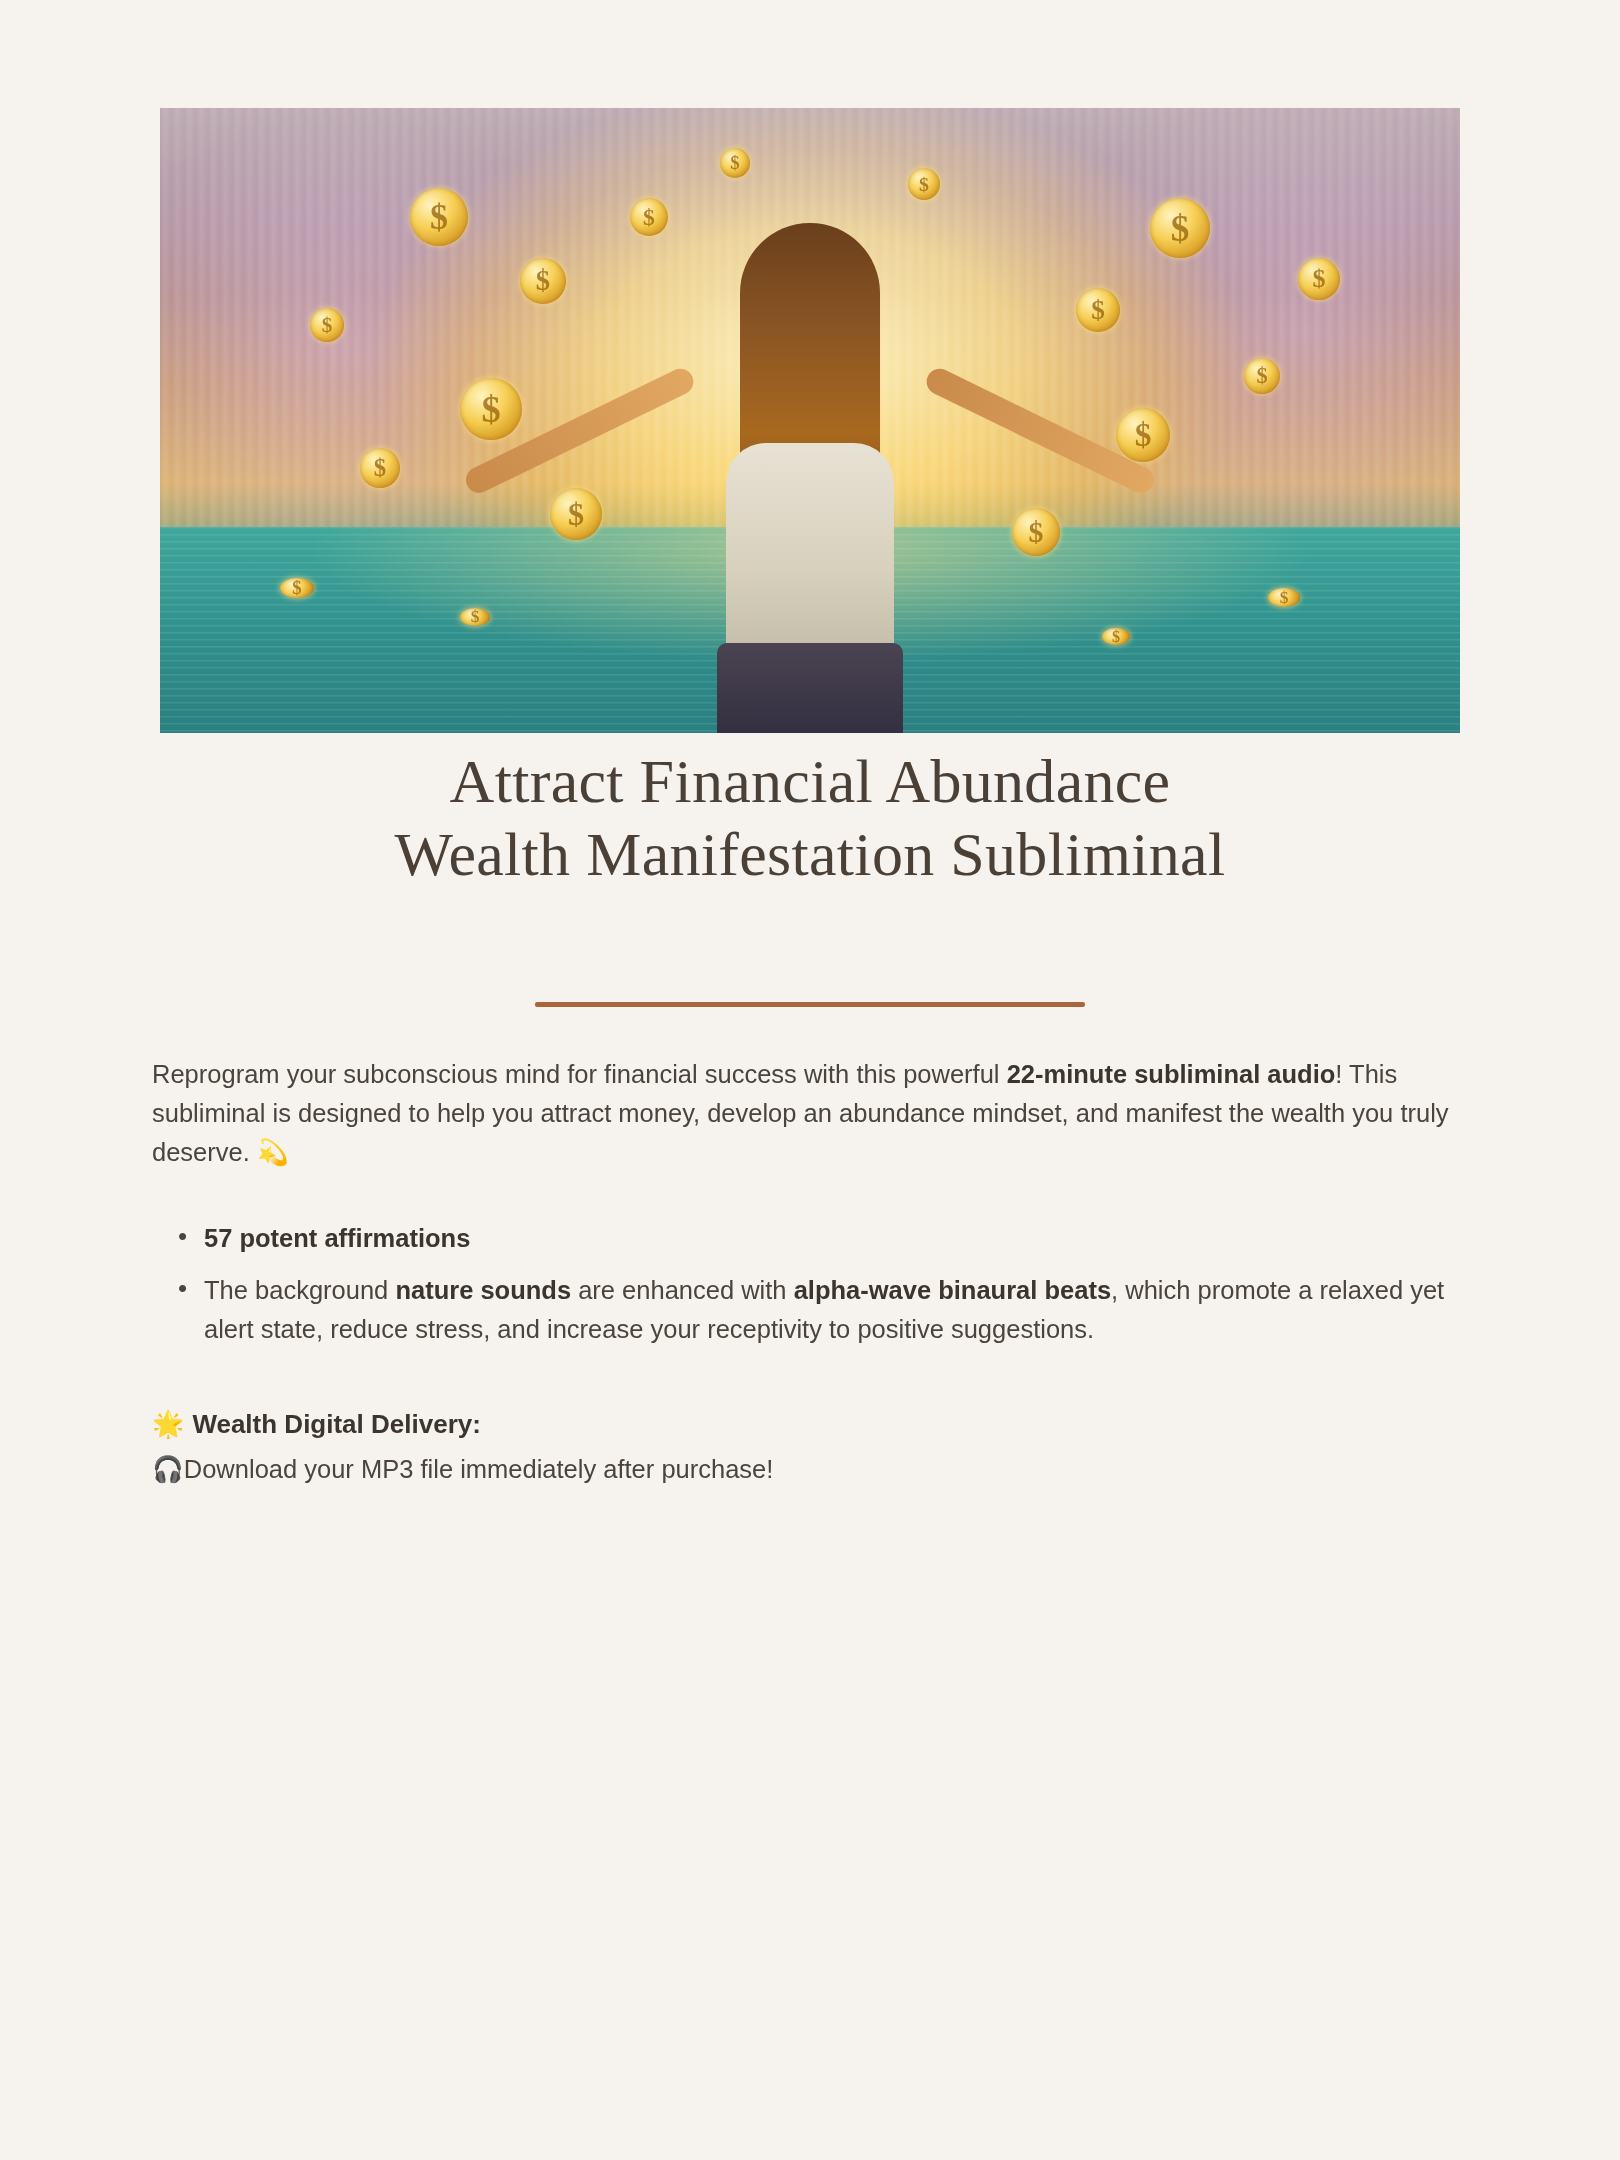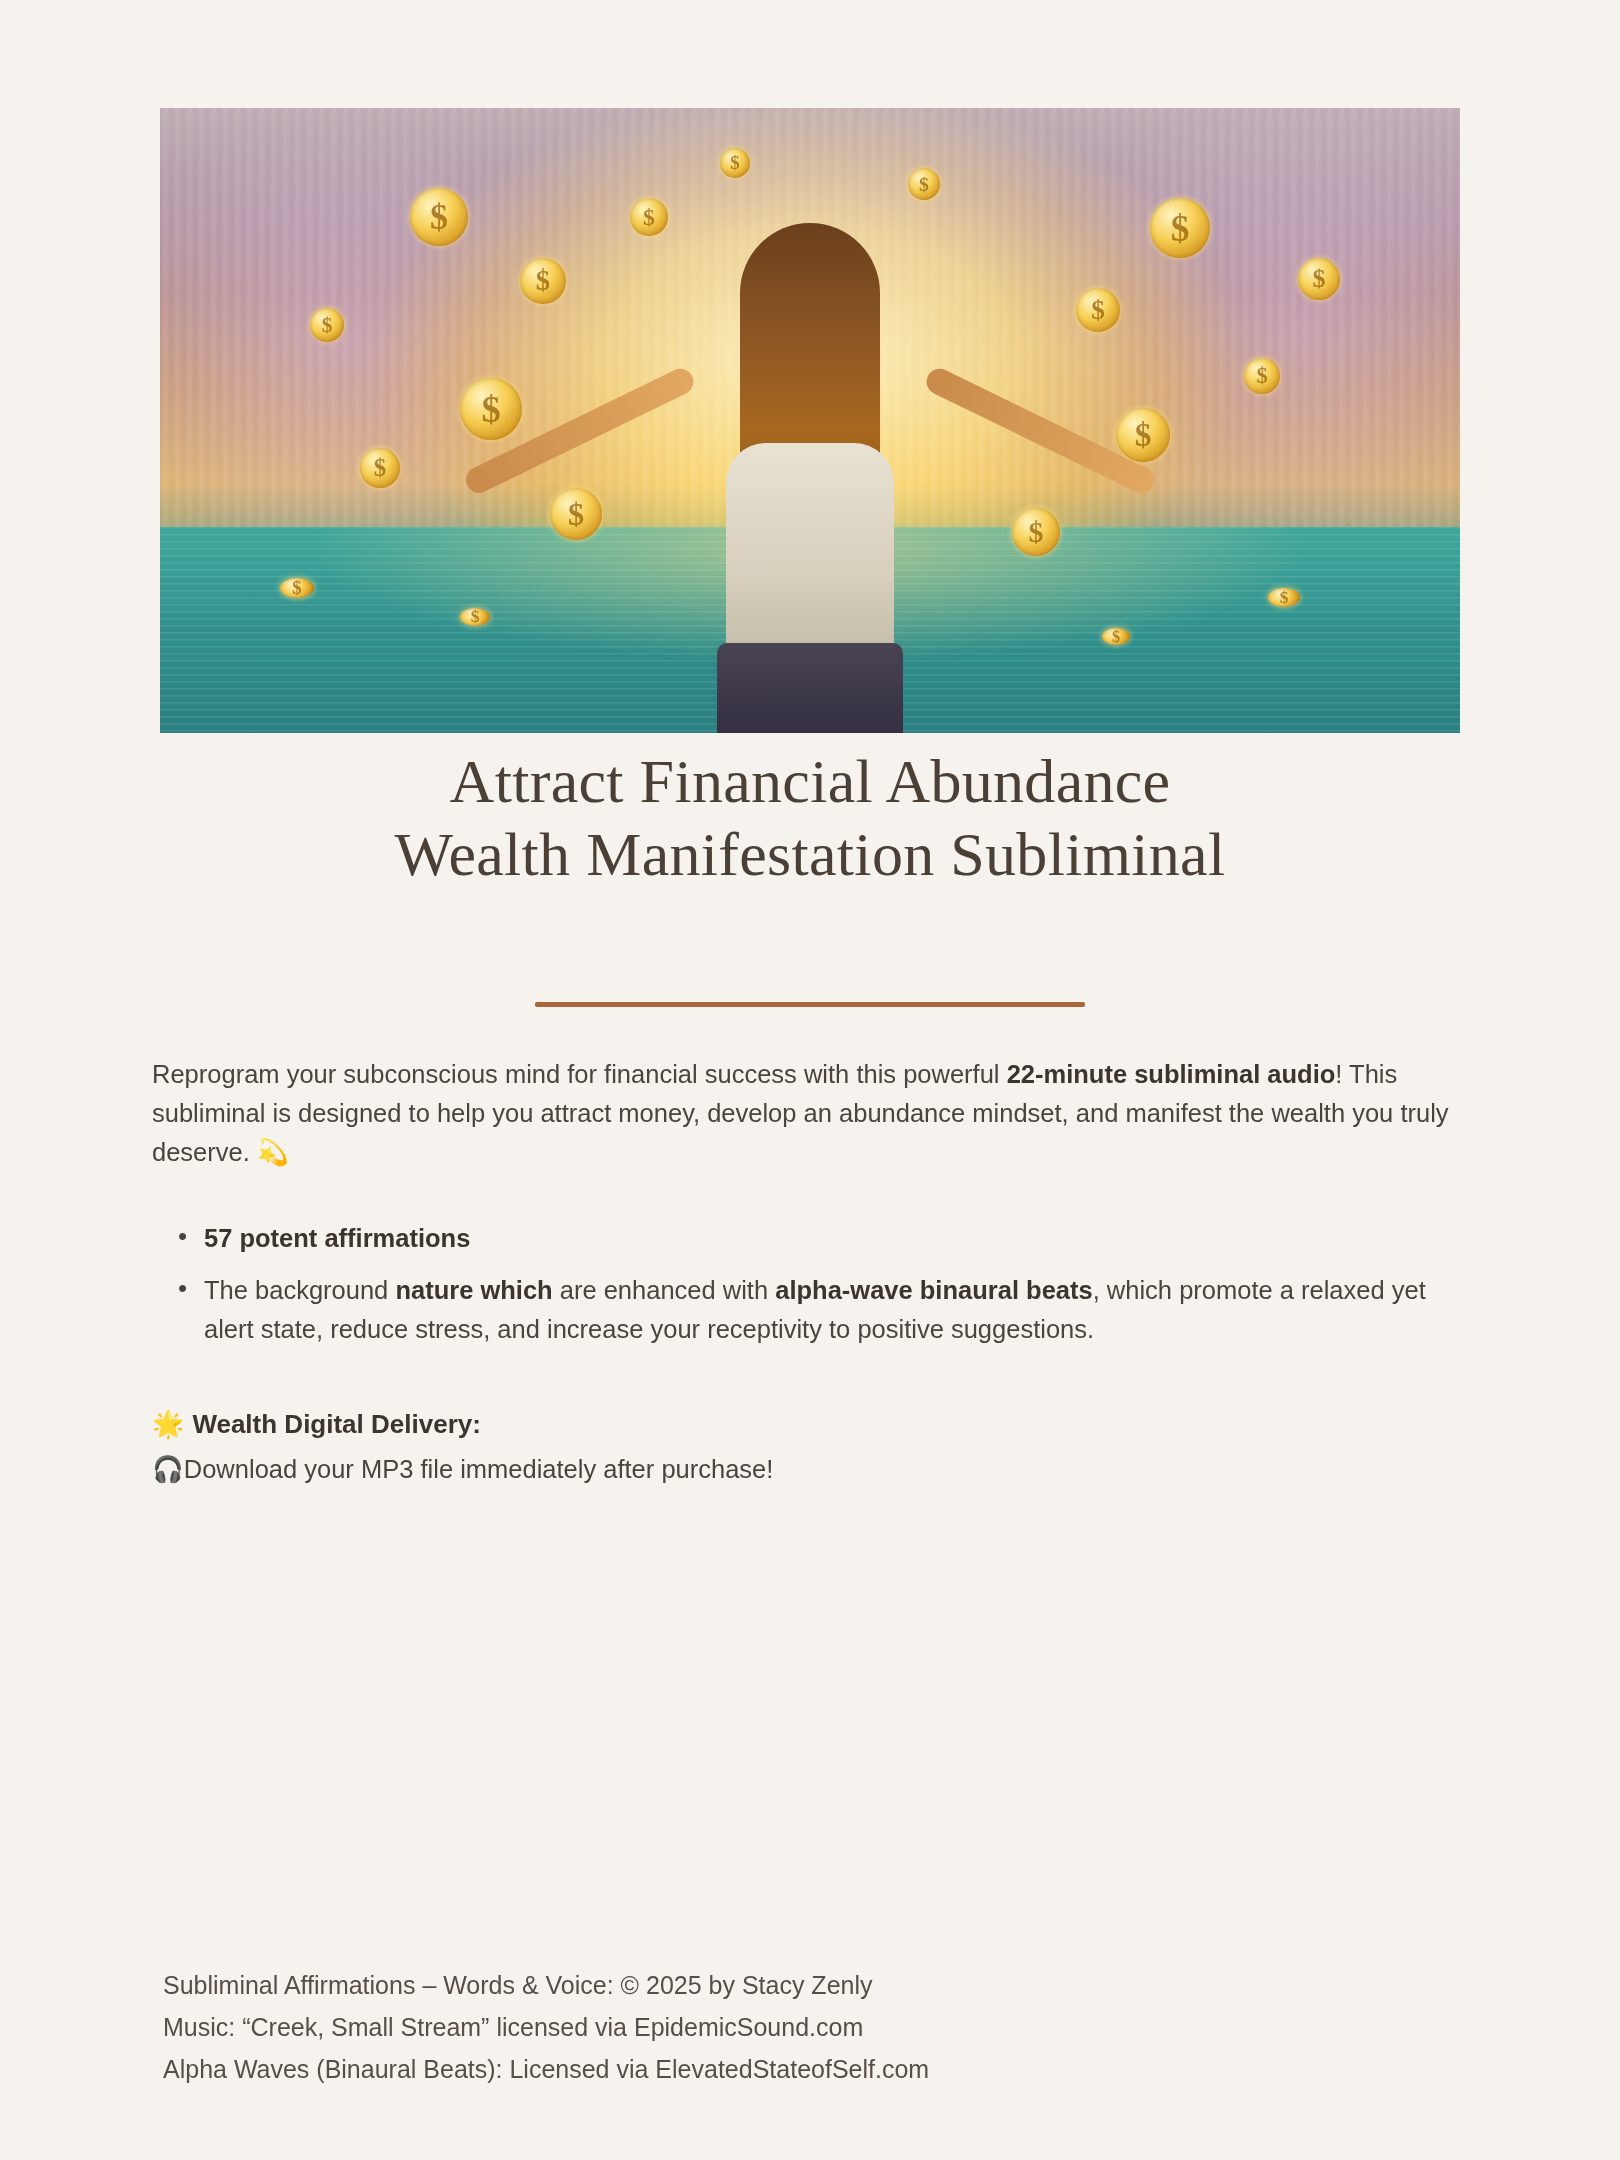--- a/index.html
+++ b/index.html
@@ -278,34 +278,29 @@
       <span>Reprogram your subconscious mind for financial success with this powerful </span><b>22-minute subliminal audio</b><span>! This subliminal is designed to help you attract money, develop an abundance mindset, and manifest the wealth you truly deserve. </span><span>💫</span>
     </p>
 
     <div>
 
       <ul class="points">
         <li>
           <b>57 potent affirmations</b>
         </li>
         <li>
-          <span>The background </span><b>nature which</b><span> are enhanced with </span><b>alpha-wave binaural beats</b><span>, which promote a relaxed yet alert state, reduce stress, and increase your receptivity to positive suggestions.</span>
+          <span>The background </span><b>nature sounds</b><span> are enhanced with </span><b>alpha-wave binaural beats</b><span>, which promote a relaxed yet alert state, reduce stress, and increase your receptivity to positive suggestions.</span>
         </li>
       </ul>
     </div>
 
     <div class="delivery-block">
       <span class="sec-head">
         <span class="emoji">🌟</span><span>Wealth Digital Delivery:</span>
       </span>
       <div class="delivery-line">
         <span>🎧</span><span>Download your MP3 file immediately after purchase!</span>
       </div>
     </div>
   </div>
 
-  <div class="credits">
-    <div>Subliminal Affirmations – Words &amp; Voice: © 2025 by Stacy Zenly</div>
-    <div>Music: “Creek, Small Stream” licensed via EpidemicSound.com</div>
-    <div>Alpha Waves (Binaural Beats): Licensed via ElevatedStateofSelf.com</div>
-  </div>
 
 </div>
 
 </body></html>

